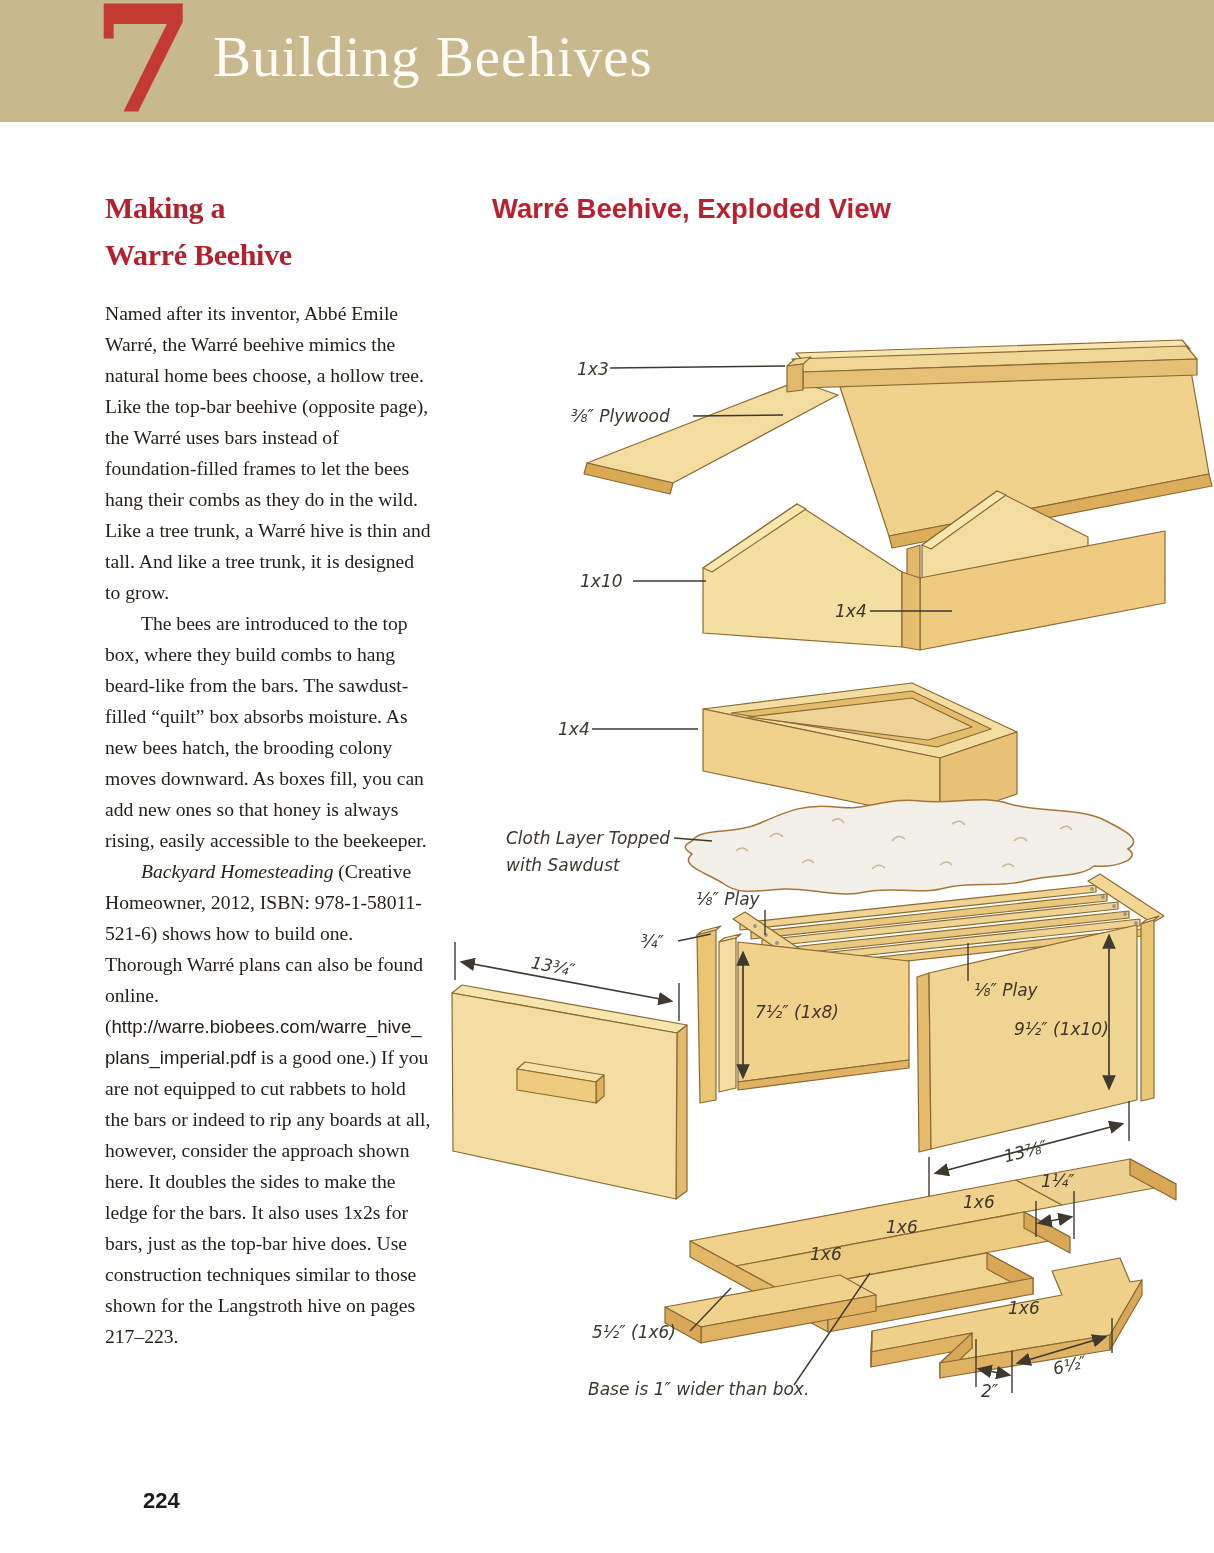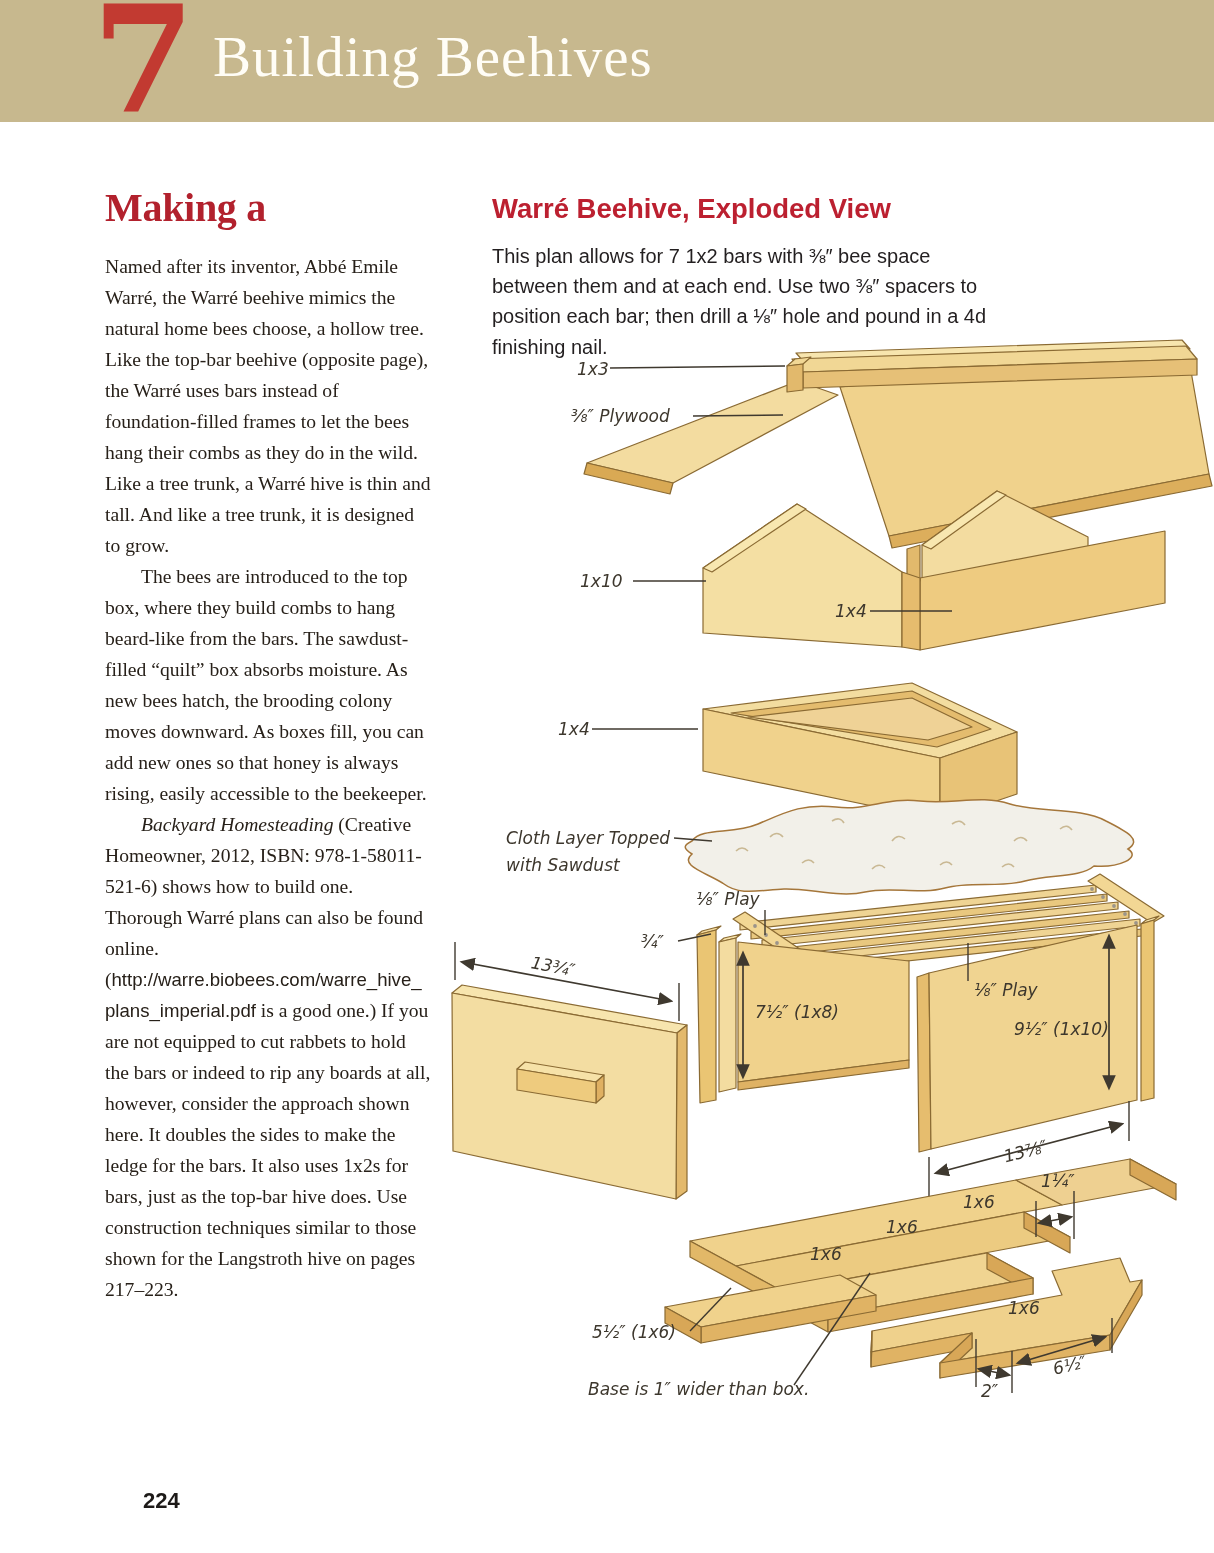--- a/index.html
+++ b/index.html
@@ -4,21 +4,21 @@
 <style>
   html,body{margin:0;padding:0;}
   body{width:1214px;height:1553px;position:relative;background:#ffffff;
        font-family:"Liberation Serif",serif;-webkit-font-smoothing:antialiased;}
   .band{position:absolute;left:0;top:0;width:1214px;height:122px;background:#c7b88e;}
   .chapter-number{position:absolute;left:92px;top:-28px;font-family:"DejaVu Serif",serif;
        font-weight:bold;font-size:148px;line-height:1.2;color:#c23a31;z-index:3;}
   .chapter-title{position:absolute;left:213px;top:24px;font-family:"Liberation Serif",serif;
        font-size:57px;letter-spacing:1px;color:#fffdf6;font-weight:normal;text-align:right;}
   .article{position:absolute;left:105px;top:184px;width:326px;}
-  .article h2{margin:0 0 20px 0;font-size:40px;line-height:47px;color:#b2212d;
+  .article h2{margin:0 0 20px 0;font-size:30px;line-height:47px;color:#b2212d;
        font-family:"Liberation Serif",serif;font-weight:bold;letter-spacing:-0.3px;}
   .article p{margin:0;font-size:19.6px;line-height:31px;color:#272019;}
   .article p.indent{text-indent:36px;}
   .ital{font-style:italic;}
   .urlbold{font-family:"Liberation Sans",sans-serif;font-weight:normal;font-size:18.6px;
        overflow-wrap:anywhere;}
   .plan{position:absolute;left:492px;top:193px;width:580px;}
   .plan h3{margin:0;font-family:"Liberation Sans","DejaVu Sans",sans-serif;font-weight:bold;
        font-size:27.5px;color:#bc2030;letter-spacing:0px;}
   .plan p{margin:16px 0 0 0;width:516px;font-family:"Liberation Sans","DejaVu Sans",sans-serif;
@@ -36,29 +36,28 @@
 </style>
 </head>
 <body>
 
 <div class="band"></div>
 <div class="chapter-number">7</div>
 <div class="chapter-title">Building Beehives</div>
 
 <div class="article">
   <h2><span>Making a</span><br>
-  </h2>
+  <span>Warré Beehive</span></h2>
   <p>Named after its inventor, Abbé Emile Warré, the Warré beehive mimics the natural home bees choose, a hollow tree. Like the top-bar beehive (opposite page), the Warré uses bars instead of foundation-filled frames to let the bees hang their combs as they do in the wild. Like a tree trunk, a Warré hive is thin and tall. And like a tree trunk, it is designed to grow.</p>
   <p class="indent">The bees are introduced to the top box, where they build combs to hang beard-like from the bars. The sawdust-filled “quilt” box absorbs moisture. As new bees hatch, the brooding colony moves downward. As boxes fill, you can add new ones so that honey is always rising, easily accessible to the beekeeper.</p>
   <p class="indent"><span class="ital">Backyard Homesteading</span><span> (Creative Homeowner, 2012, ISBN: 978-1-58011-521-6) shows how to build one. Thorough Warré plans can also be found online. (</span><span class="urlbold">http://warre.biobees.com/warre_hive_plans_imperial.pdf</span><span> is a good one.) If you are not equipped to cut rabbets to hold the bars or indeed to rip any boards at all, however, consider the approach shown here. It doubles the sides to make the ledge for the bars. It also uses 1x2s for bars, just as the top-bar hive does. Use construction techniques similar to those shown for the Langstroth hive on pages 217–223.</span></p>
 </div>
 
 <div class="plan">
   <h3>Warré Beehive, Exploded View</h3>
-  <p>This plan allows for 7 1x2 bars with ⅜″ bee space between them and at each end. Use two ⅜″ spacers to position each bar; then drill a ⅛″ hole and pound in a 4d finishing nail.</p>
 </div>
 
 <div class="diagram">
 <svg width="774" height="1115" viewBox="0 0 774 1115" xmlns="http://www.w3.org/2000/svg">
   <defs>
     <marker id="ae" markerWidth="9" markerHeight="8" refX="7.5" refY="4" orient="auto">
       <path d="M0,0 L9,4 L0,8 Z" fill="#3f392f"></path>
     </marker>
     <marker id="as" markerWidth="9" markerHeight="8" refX="7.5" refY="4" orient="auto-start-reverse">
       <path d="M0,0 L9,4 L0,8 Z" fill="#3f392f"></path>

